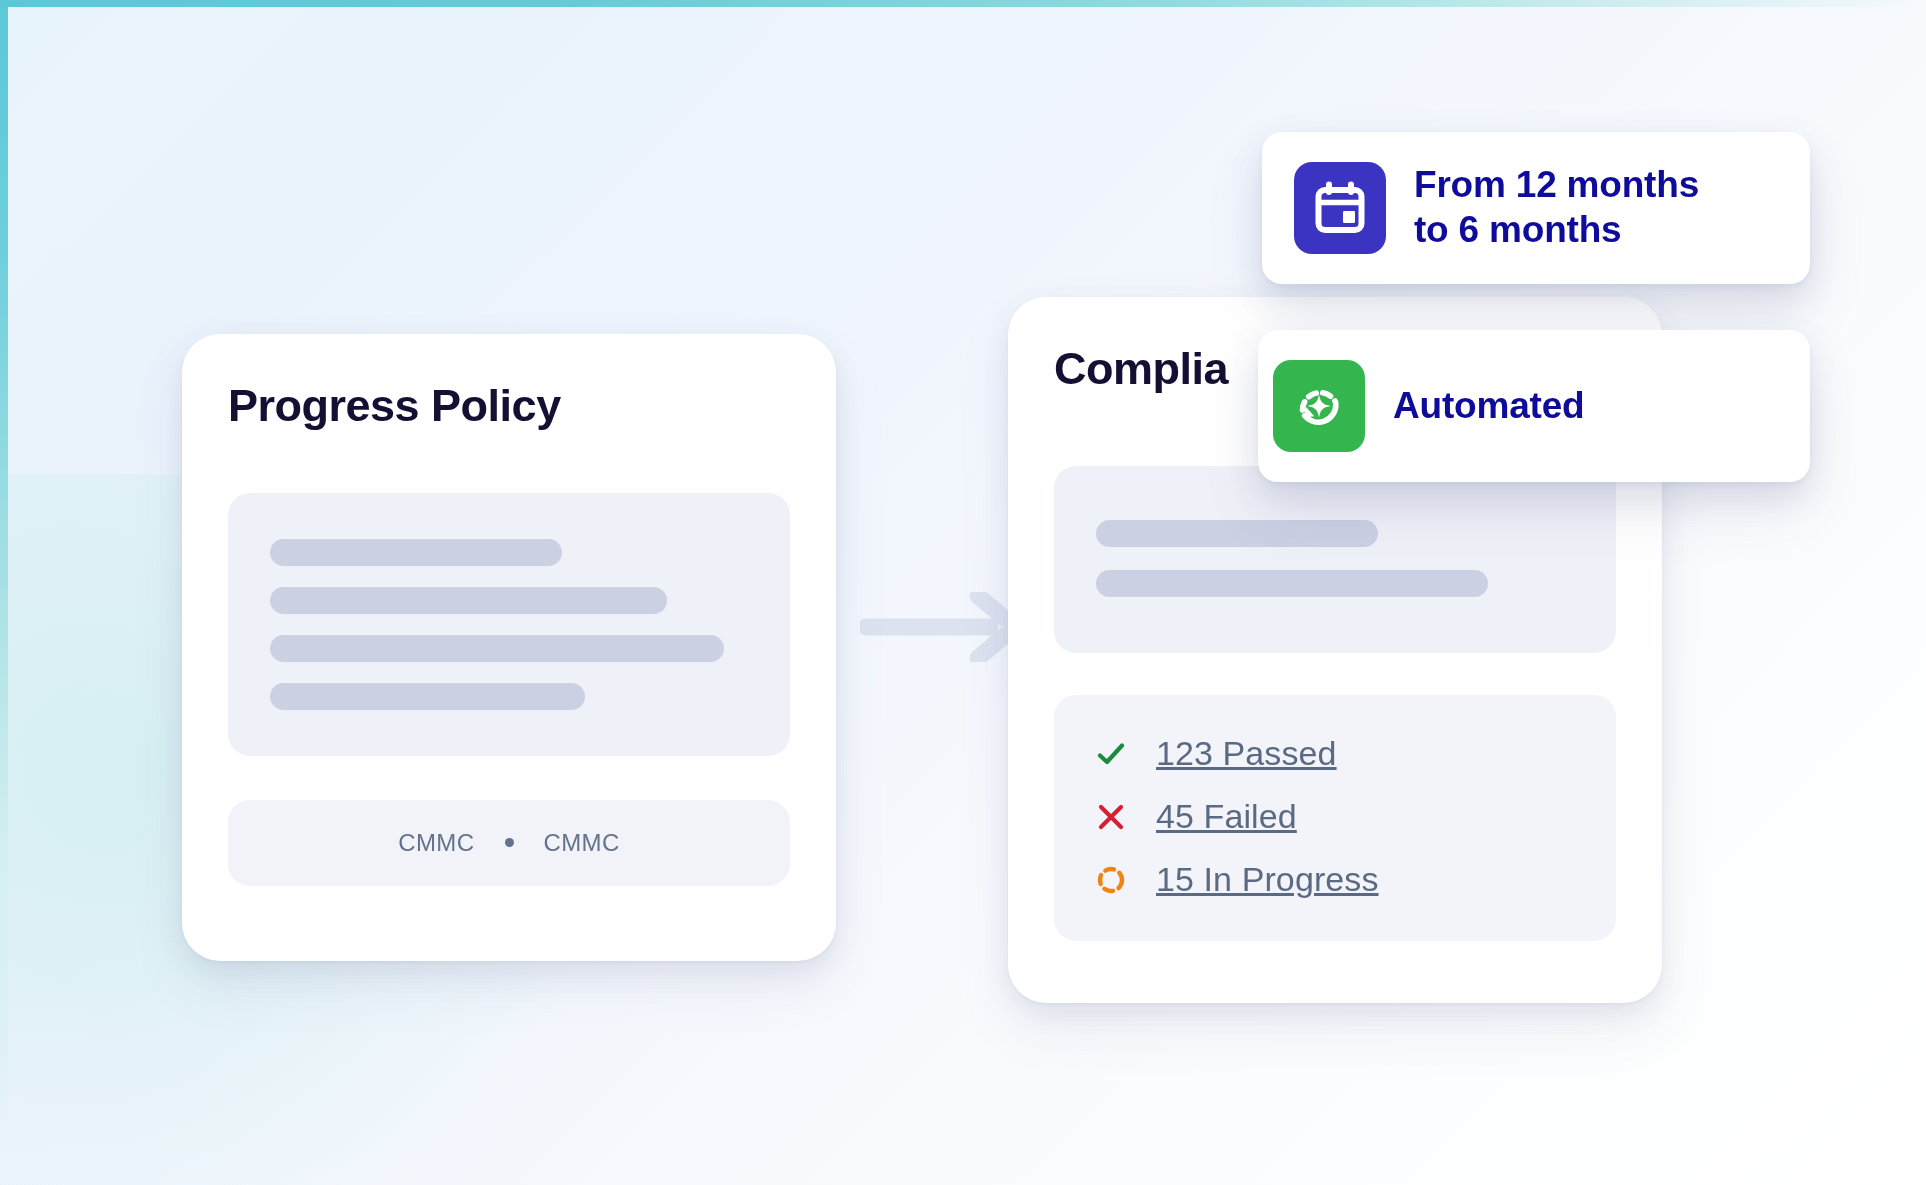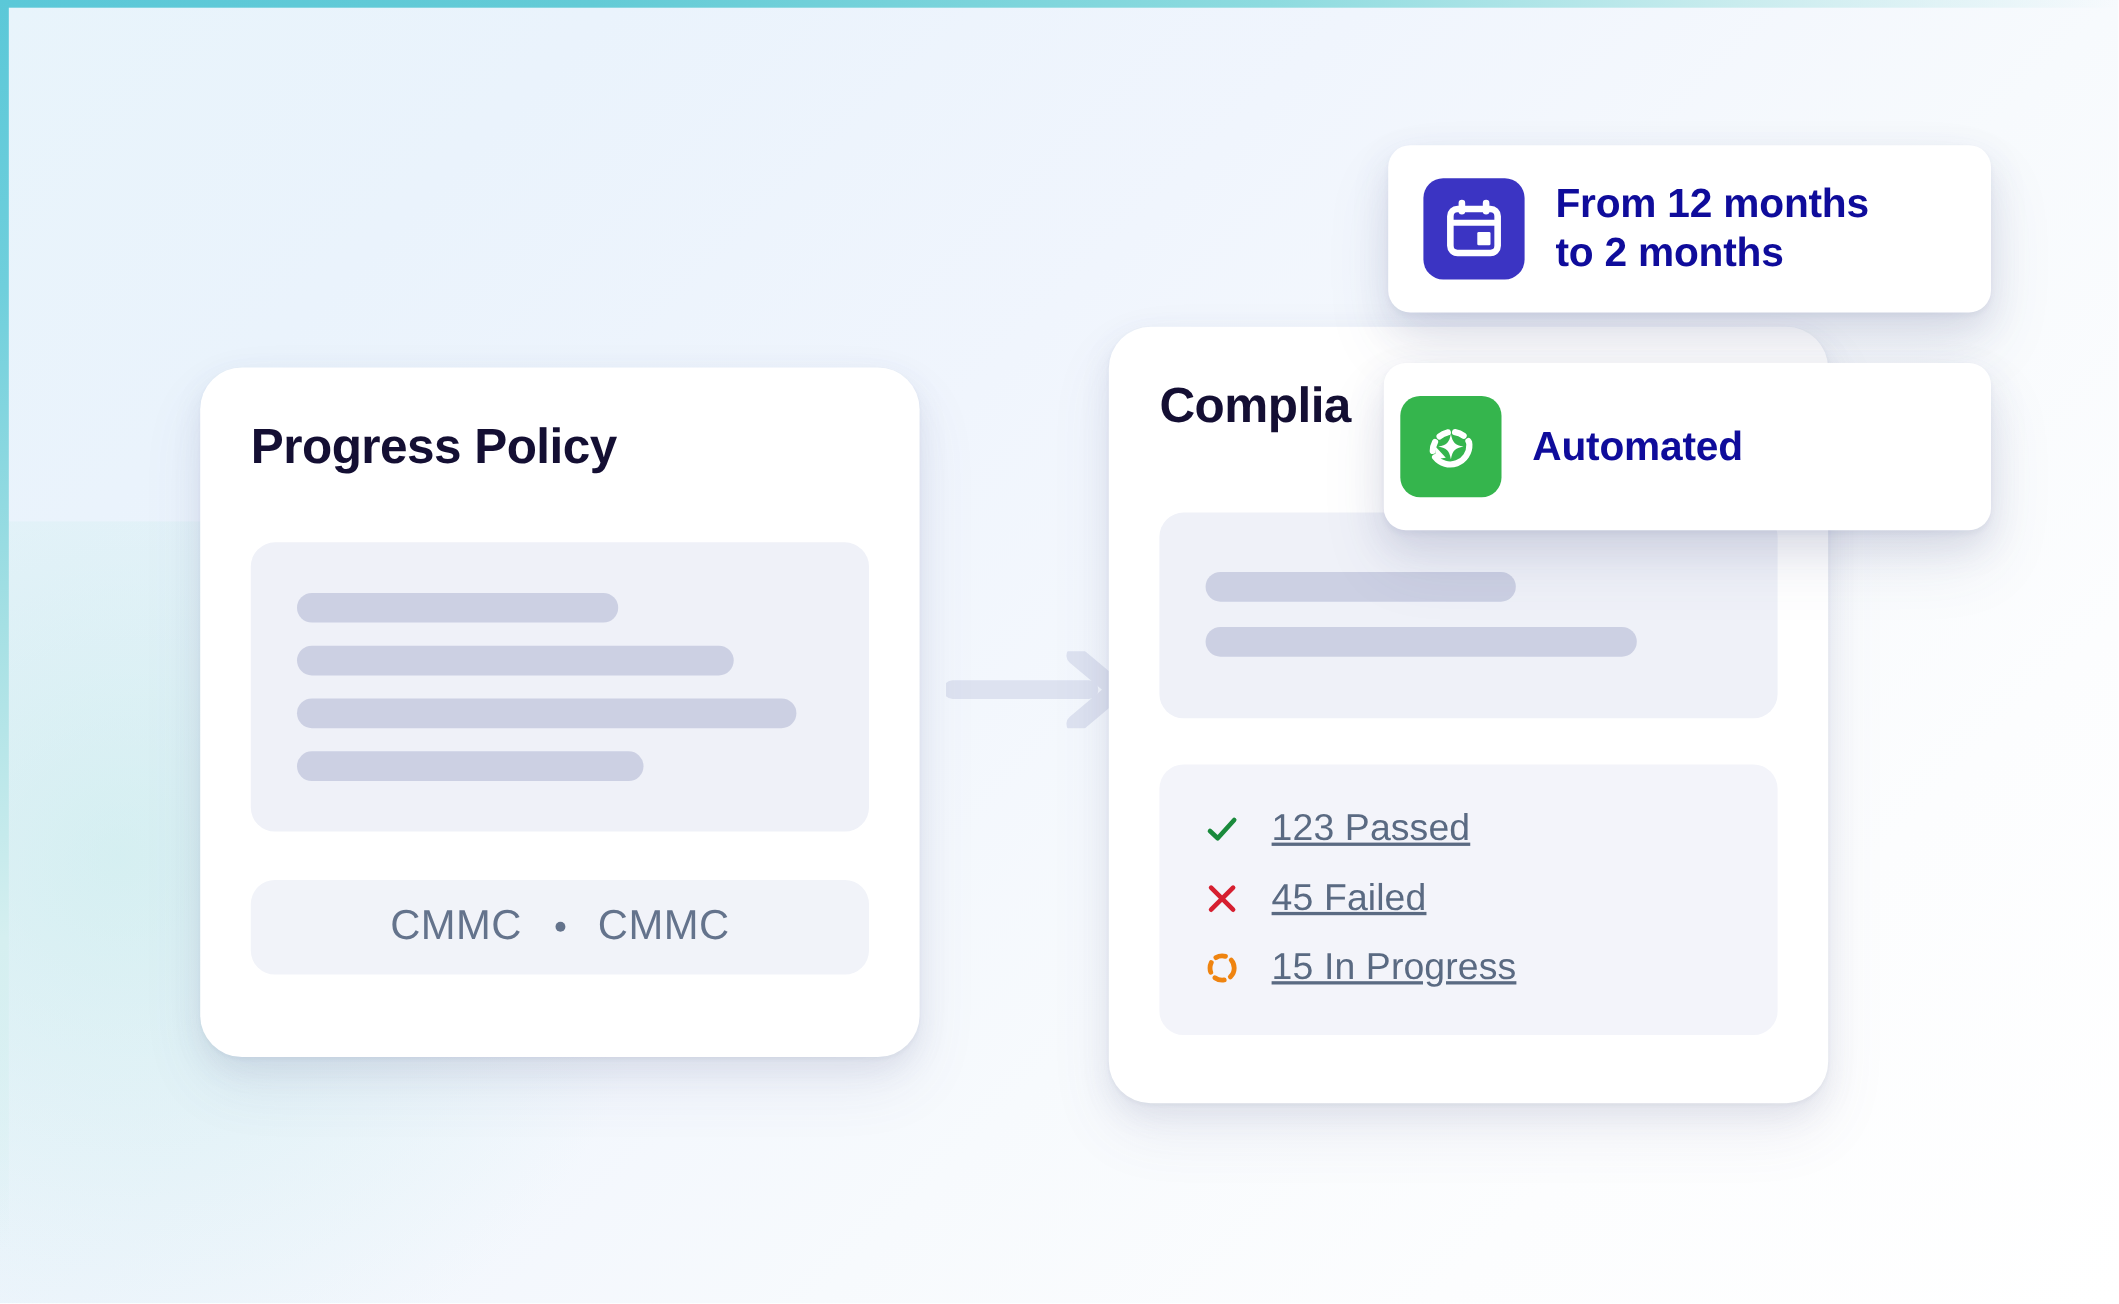--- a/index.html
+++ b/index.html
@@ -136,21 +136,21 @@
     background: #f1f3f9;
     border-radius: 22px;
     margin-top: 44px;
     height: 86px;
     display: flex;
     align-items: center;
     justify-content: center;
     gap: 30px;
   }
   .tag-label {
-    font-size: 38px;
+    font-size: 24px;
     font-weight: 400;
     color: #64738c;
     letter-spacing: 0.4px;
   }
   .tag-dot {
     width: 9px; height: 9px;
     border-radius: 50%;
     background: #64738c;
     flex: 0 0 auto;
   }
@@ -308,21 +308,21 @@
 
         <rect x="7.5" y="11" width="43" height="40" rx="6.5" fill="none" stroke="#ffffff" stroke-width="6"></rect>
 
         <path d="M9 23.5 H49" fill="none" stroke="#ffffff" stroke-width="5.5"></path>
 
         <rect x="32" y="32" width="12" height="12" rx="1.2" fill="#ffffff"></rect>
       </svg>
     </span>
     <span class="badge-text">
       <span class="line">From 12 months</span>
-      <span class="line">to 2 months</span>
+      <span class="line">to 6 months</span>
     </span>
   </div>
 
   <div class="badge" id="badge-automation">
     <span class="badge-icon green">
       <svg width="60" height="60" viewBox="0 0 60 60" aria-hidden="true">
 
         <path d="M13.5 34 A17.5 17.5 0 0 1 46.5 26" fill="none" stroke="#ffffff" stroke-width="5.6" stroke-linecap="round" stroke-dasharray="8.5 6.5"></path>
 
         <path d="M46.8 28 A17.5 17.5 0 0 1 15.6 39.6" fill="none" stroke="#ffffff" stroke-width="5.6" stroke-linecap="round"></path>

